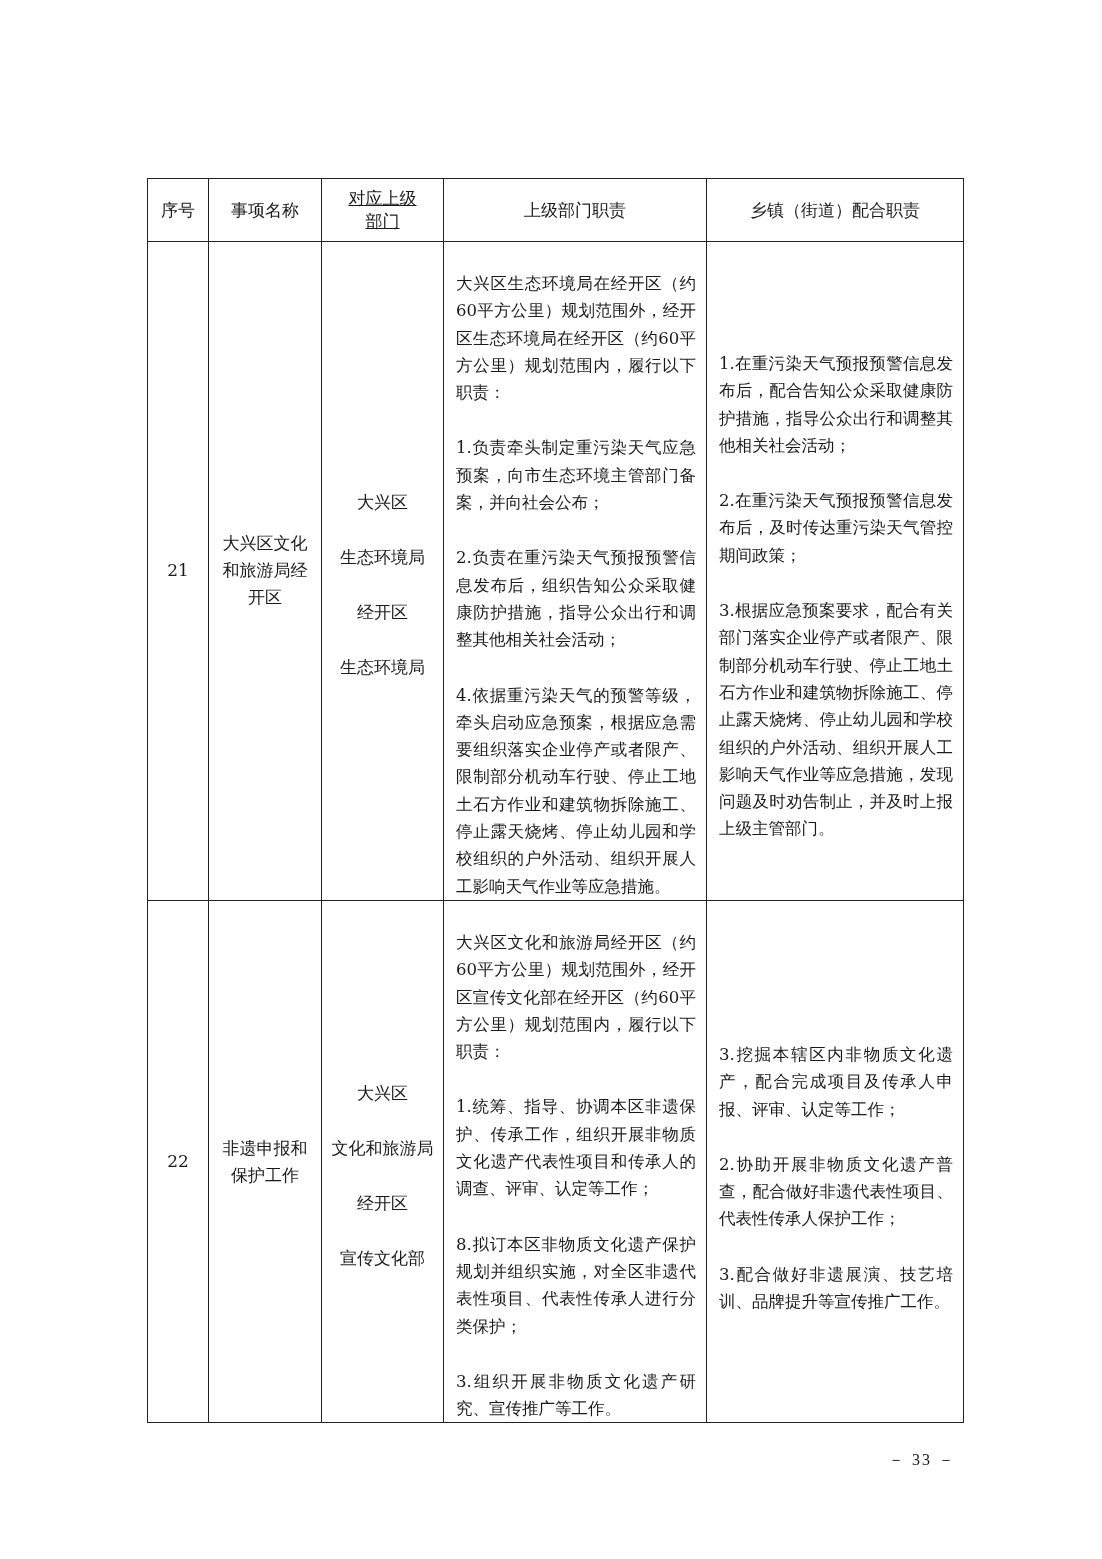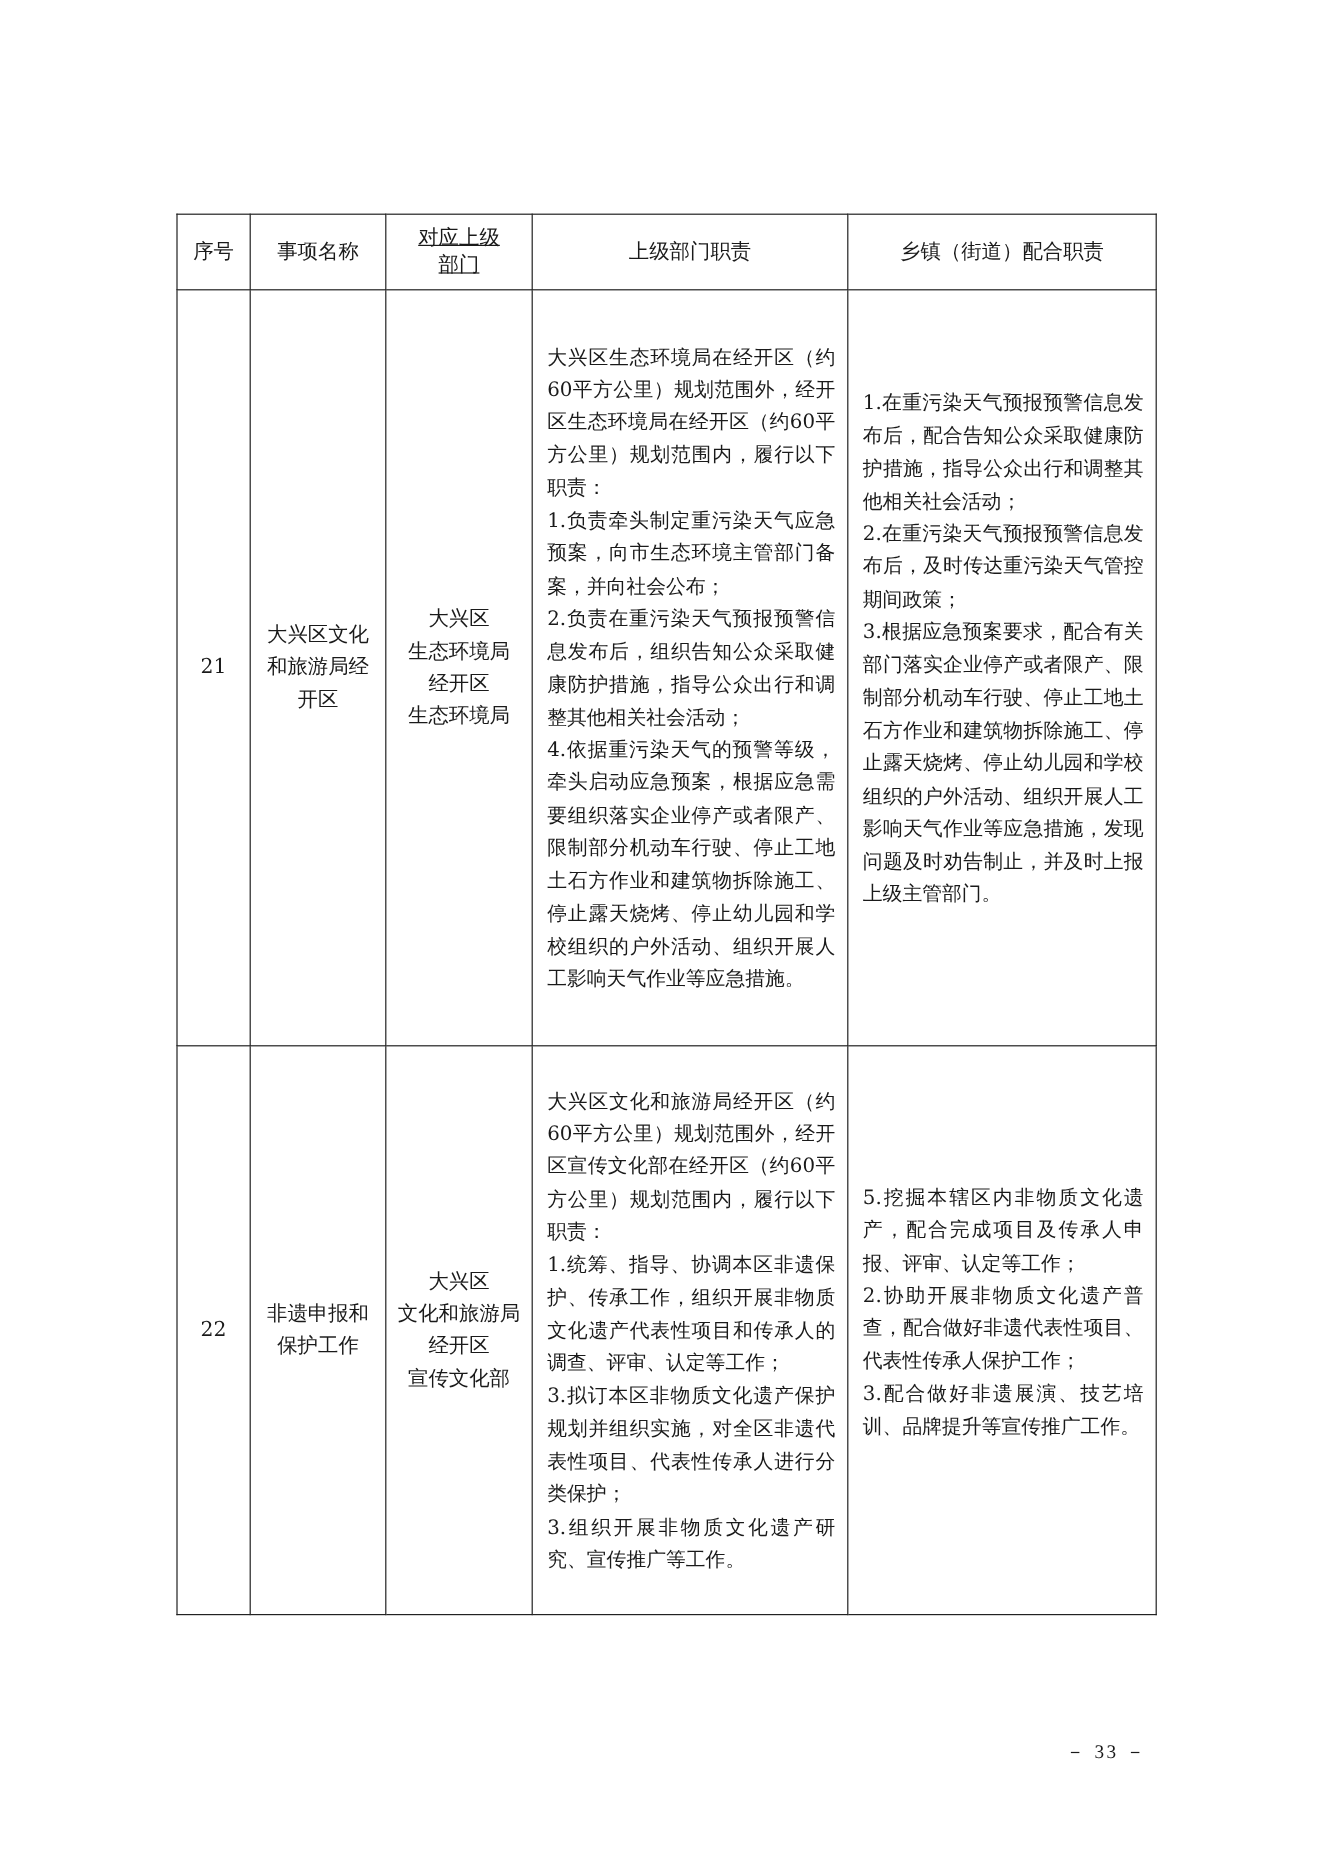--- a/index.html
+++ b/index.html
@@ -30,21 +30,21 @@
     .col-name { width: 113px; }
     .col-dept { width: 122px; }
     .col-upper { width: 263px; }
     .col-town { width: 257px; }
     .cell-center { text-align: center; font-size: 17px; line-height: 27px; }
     .cell-text {
       font-size: 16.5px; line-height: 27.3px;
       padding: 0 10px 0 12px !important;
       text-align: justify;
     }
-    .para { display: block; }
+    .para { display: block; margin-top: 28px; }
     .page-number {
       position: absolute; left: 888px; top: 1450px;
       font-size: 16px; letter-spacing: 2px;
       font-family: "Liberation Serif", "DejaVu Serif", serif;
     }
   </style>
 </head>
 <body>
 
 <table class="page-table">
@@ -97,25 +97,25 @@
         </td>
       <td class="cell-center">
         <span class="para">大兴区</span>
         <span class="para">文化和旅游局</span>
         <span class="para">经开区</span>
         <span class="para">宣传文化部</span>
       </td>
       <td class="cell-text">
         <span class="para">大兴区文化和旅游局经开区（约60平方公里）规划范围外，经开区宣传文化部在经开区（约60平方公里）规划范围内，履行以下职责：</span>
         <span class="para">1.统筹、指导、协调本区非遗保护、传承工作，组织开展非物质文化遗产代表性项目和传承人的调查、评审、认定等工作；</span>
-        <span class="para">3.拟订本区非物质文化遗产保护规划并组织实施，对全区非遗代表性项目、代表性传承人进行分类保护；</span>
+        <span class="para">8.拟订本区非物质文化遗产保护规划并组织实施，对全区非遗代表性项目、代表性传承人进行分类保护；</span>
         <span class="para">3.组织开展非物质文化遗产研究、宣传推广等工作。</span>
       </td>
       <td class="cell-text" style="vertical-align:top;padding-top:112px !important;">
-        <span class="para">5.挖掘本辖区内非物质文化遗产，配合完成项目及传承人申报、评审、认定等工作；</span>
+        <span class="para">3.挖掘本辖区内非物质文化遗产，配合完成项目及传承人申报、评审、认定等工作；</span>
         <span class="para">2.协助开展非物质文化遗产普查，配合做好非遗代表性项目、代表性传承人保护工作；</span>
         <span class="para">3.配合做好非遗展演、技艺培训、品牌提升等宣传推广工作。</span>
       </td>
     </tr>
   </tbody>
 </table>
 
 <div class="page-number">－ 33 －</div>
 
 </body></html>

